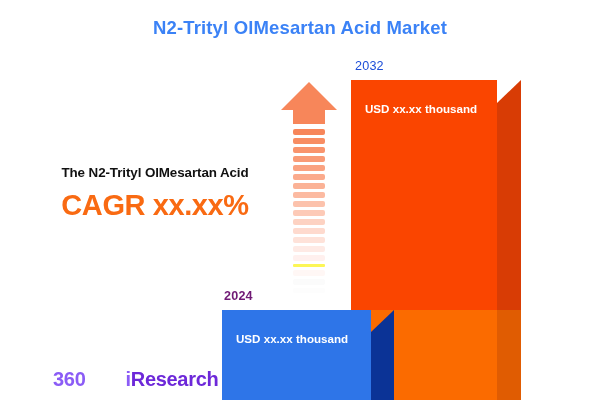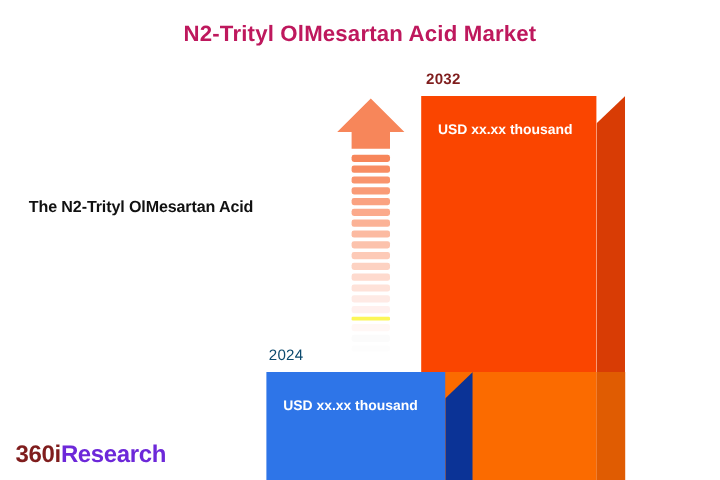--- a/index.html
+++ b/index.html
@@ -23,31 +23,32 @@
 
   
   #chart-title {
     position: absolute;
     left: 0;
     top: 17px;
     width: 600px;
     text-align: center;
     font-size: 18.5px;
     font-weight: bold;
-    color: #be185d;
+    color: #3b82f6;
     letter-spacing: 0.15px;
     white-space: nowrap;
   }
 
   
   #cagr-block {
     position: absolute;
     left: 24px;
     top: 163px;
     width: 262px;
+    text-align: center;
   }
   .cagr-line {
     font-size: 13.4px;
     font-weight: bold;
     color: #111111;
     line-height: 19px;
     letter-spacing: -0.1px;
     white-space: nowrap;
   }
   #cagr-value {
@@ -104,22 +105,22 @@
     left: 14px; top: 22px;
     font-size: 11.6px;
     font-weight: bold;
     color: #ffffff;
     white-space: nowrap;
   }
   #label-2032 {
     position: absolute;
     left: 355px; top: 59px;
     font-size: 12.6px;
-    font-weight: bold;
-    color: #7f1d1d;
+    font-weight: normal;
+    color: #1d4ed8;
     letter-spacing: 0.2px;
   }
 
   
   #bar-2024 { left: 222px; top: 310px; width: 172px; height: 90px; }
   #bar-2024-side {
     position: absolute;
     left: 149px; top: 0;
     width: 23px; height: 90px;
     background: #0b3396;
@@ -136,36 +137,36 @@
     left: 14px; top: 22px;
     font-size: 11.6px;
     font-weight: bold;
     color: #ffffff;
     white-space: nowrap;
   }
   #label-2024 {
     position: absolute;
     left: 224px; top: 289px;
     font-size: 12.6px;
-    font-weight: normal;
-    color: #0c4a6e;
+    font-weight: bold;
+    color: #701a75;
     letter-spacing: 0.2px;
   }
 
   
   #brand-logo {
     position: absolute;
     left: 13px;
     top: 368px;
     font-size: 20px;
     font-weight: bold;
     letter-spacing: -0.3px;
     white-space: nowrap;
   }
-  .logo-orange { color: #7f1d1d; }
+  .logo-orange { color: #8b5cf6; margin-left: 40px; }
   .logo-blue { color: #6d28d9; }
 </style>
 </head>
 <body>
 
 <div id="canvas">
 
   <div id="chart-title">N2-Trityl OlMesartan Acid Market</div>
 
   <div id="growth-arrow">
@@ -190,20 +191,21 @@
       <rect x="15" y="177" width="32" height="6" rx="2" fill="#fff0ee"></rect>
       <rect x="15" y="186" width="32" height="3" rx="1" fill="#fbf43a" opacity="0.85"></rect>
       <rect x="15" y="192" width="32" height="6" rx="2" fill="#fff7f5"></rect>
       <rect x="15" y="201" width="32" height="6" rx="2" fill="#fbfbfb"></rect>
       <rect x="15" y="210" width="32" height="5" rx="2" fill="#fdfdfd"></rect>
     </svg>
   </div>
 
   <div id="cagr-block">
     <div class="cagr-line">The N2-Trityl OlMesartan Acid</div>
+    <div id="cagr-value">CAGR xx.xx%</div>
   </div>
 
   <div id="label-2032">2032</div>
   <div id="bar-2032" class="bar-group">
     <div id="bar-2032-side"></div>
     <div id="bar-2032-side-lower"></div>
     <div id="bar-2032-front-top"></div>
     <div id="bar-2032-front-bottom"></div>
     <div id="bar-2032-value">USD xx.xx thousand</div>
   </div>

